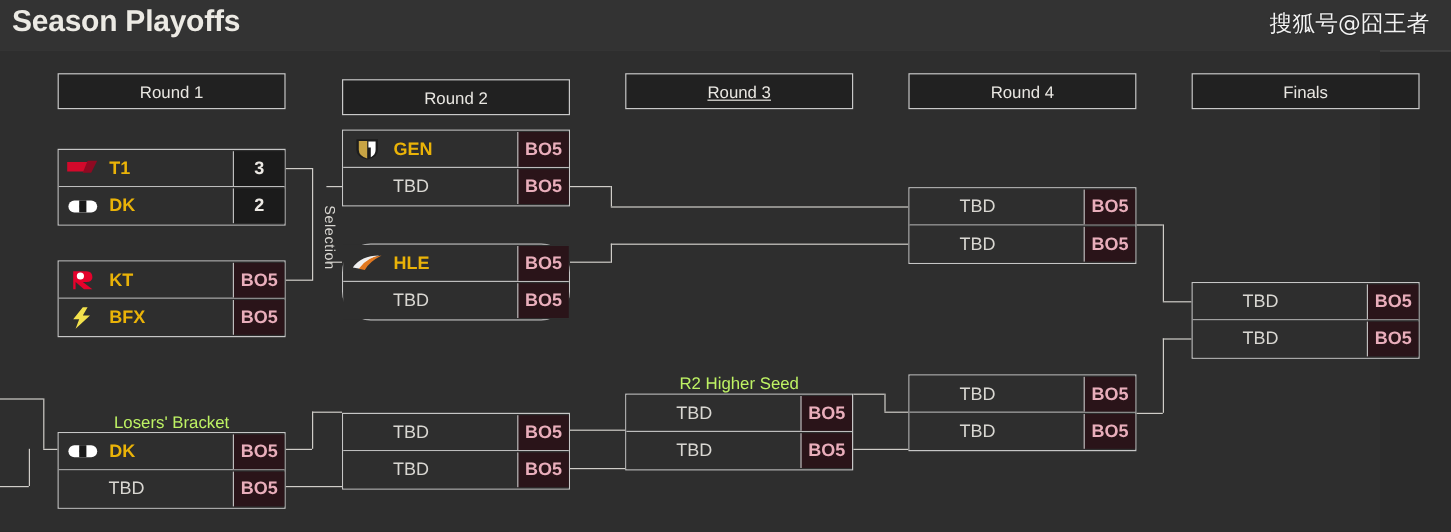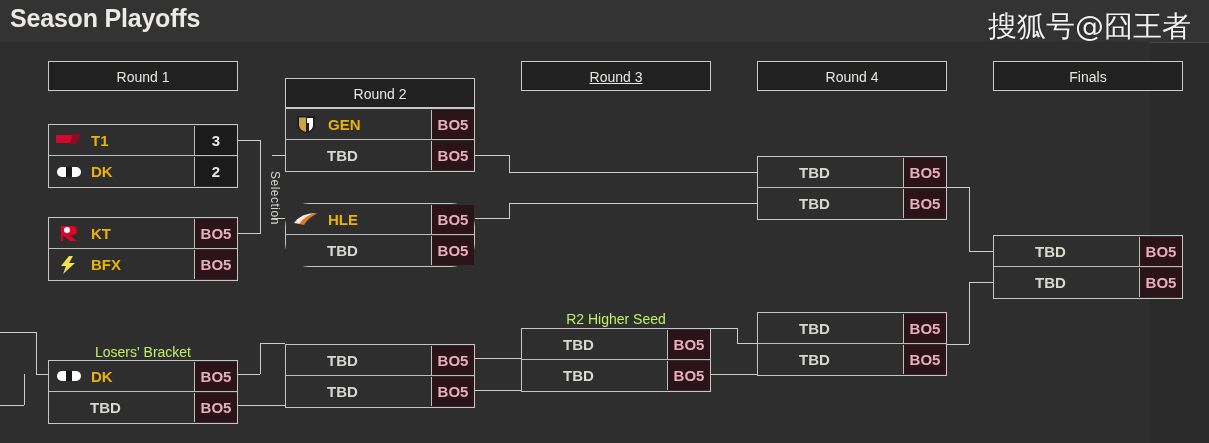--- a/index.html
+++ b/index.html
@@ -30,21 +30,21 @@
     left: 10px; top: 4px;
     font-size: 25px;
     font-weight: bold;
     letter-spacing: -0.2px;
     color: #eceae4;
     white-space: nowrap;
   }
   #watermark {
     position: absolute;
     right: 18px; top: 7px;
-    font-size: 29px;
+    font-size: 19px;
     color: #f2f2f2;
     font-family: "DejaVu Sans", sans-serif;
     white-space: nowrap;
     text-shadow: 0 0 1px rgba(0,0,0,0.9);
   }
 
   
   #bracket {
     position: absolute;
     left: 0; top: 42px;
@@ -95,21 +95,21 @@
   .team-name {
     flex: 1;
     font-size: 15px;
     color: #eab308;
     font-weight: bold;
     padding-left: 2px;
     white-space: nowrap;
   }
   .team-name.tbd {
     color: #d9d7d2;
-    font-weight: bold;
+    font-weight: normal;
     text-align: center;
     padding-left: 0;
     padding-right: 32px;
   }
   .score-cell {
     width: 42px;
     min-width: 42px;
     height: 29px;
     display: flex;
     align-items: center;
@@ -162,21 +162,21 @@
 <body>
 
 <div id="title-bar">
   <div id="page-title">Season Playoffs</div>
   <div id="watermark">搜狐号@囧王者</div>
 </div>
 
 <div id="bracket">
 
   <div class="round-header" style="left:48px;  top:19px; width:190px;">Round 1</div>
-  <div class="round-header" style="left:285px; top:36px; width:190px;">Round 2</div>
+  <div class="round-header" style="left:285px; top:24px; width:190px;">Round 2</div>
   <div class="round-header" style="left:521px; top:19px; width:190px;text-decoration:underline;">Round 3</div>
   <div class="round-header" style="left:757px; top:19px; width:190px;">Round 4</div>
   <div class="round-header" style="left:993px; top:19px; width:190px;">Finals</div>
 
   <div class="ln lnh" style="left:238px; top:98px;  width:22px;"></div>
   <div class="ln lnh" style="left:238px; top:191px; width:22px;"></div>
   <div class="ln lnv" style="left:260px; top:98px;  height:94px;"></div>
 
   <div class="ln lnh" style="left:272px; top:113px; width:13px;"></div>
   <div class="ln lnh" style="left:272px; top:176px; width:13px;"></div>

